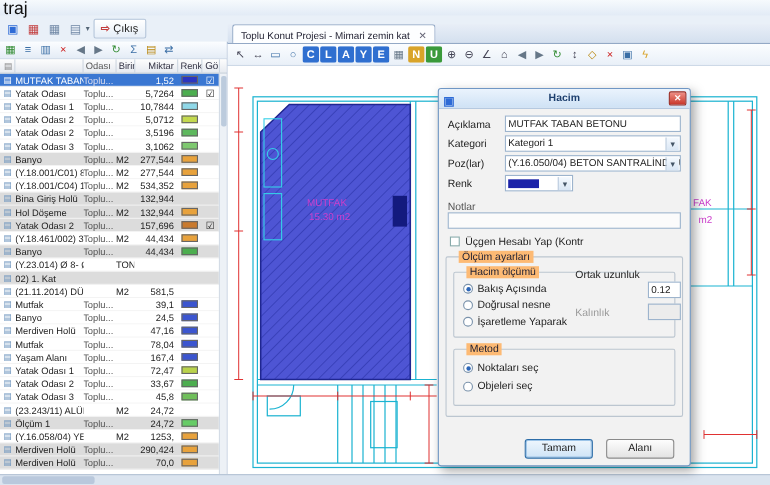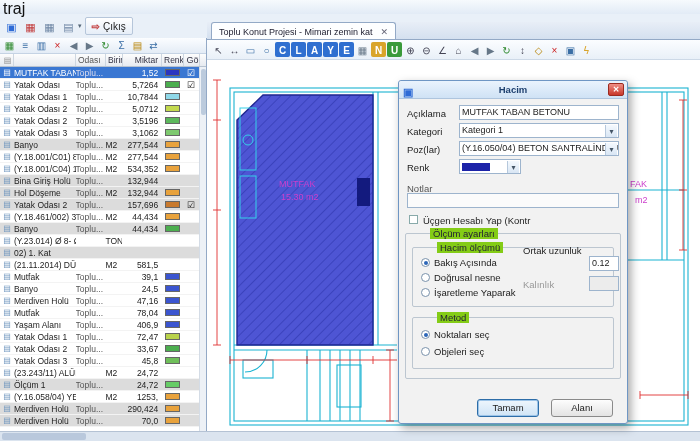--- a/index.html
+++ b/index.html
@@ -53,21 +53,21 @@
 .dlg-title{position:absolute;top:0;left:0;right:0;height:18px;background:linear-gradient(#eaf3fd,#cfe2f5);border-bottom:1px solid #aec5de;border-radius:3px 3px 0 0;text-align:center;line-height:18px;font-weight:bold;color:#1d3f6e}
 .dlg-icon{position:absolute;left:4px;top:2px;color:#2e6bd6;font-size:11px}
 .dlg-close{position:absolute;top:2px;right:3px;width:16px;height:13px;background:linear-gradient(#ef8f86,#c8372a);border:1px solid #9c2a20;border-radius:2px;color:#fff;font-size:8px;line-height:12px;text-align:center}
 .fl{position:absolute;color:#222}
 .fld{position:absolute;background:#fff;border:1px solid #9db4cd;height:15px;line-height:13px;padding:0 2px;font-size:9px;overflow:hidden;white-space:nowrap}
 .fld.combo::after{content:"▾";position:absolute;right:1px;top:1px;font-size:8px;color:#456;background:linear-gradient(#f4f9fe,#d9e6f4);border-left:1px solid #b6c8dc;width:11px;text-align:center;height:12px}
 .fld.dis{background:#ececec;color:#888}
 .swatch{position:absolute;left:2px;top:3px;width:28px;height:8px}
 .chk{position:absolute;width:9px;height:9px;border:1px solid #8aa;background:#fff}
 .grp{position:absolute;border:1px solid #bcc6d0;border-radius:2px}
-.grp-lbl{position:absolute;top:-6px;left:24px;background:#84cc16;padding:0 3px;color:#223}
+.grp-lbl{position:absolute;top:-6px;left:11px;background:#fdba74;padding:0 3px;color:#223}
 .radio{position:absolute;display:flex;align-items:center;gap:4px}
 .rdot{width:9px;height:9px;border:1px solid #7a92ab;border-radius:50%;background:#fff;position:relative}
 .radio.sel .rdot::after{content:"";position:absolute;left:2px;top:2px;width:4px;height:4px;border-radius:50%;background:#2c66b8}
 .btn{position:absolute;height:18px;width:62px;background:linear-gradient(#fdfdfd,#e3e3e3);border:1px solid #8a8a8a;border-radius:3px;text-align:center;line-height:16px;font-size:9.5px}
 .btn.default{border:1px solid #2d6da8;box-shadow:0 0 0 1px #9cc4e8 inset;background:linear-gradient(#eef6fd,#cfe4f6)}
 </style>
 </head>
 <body>
 
 <div class="app">
@@ -341,21 +341,21 @@
           <span class="c5">
             <i style="background: rgb(59, 85, 208);"></i>
           </span>
           <span class="c6"></span>
         </div>
         <div class="trow">
           <span class="c0" style="color: rgb(107, 147, 189);">▤</span>
           <span class="c1">Yaşam Alanı</span>
           <span class="c2">Toplu...</span>
           <span class="c3"></span>
-          <span class="c4">406,9</span>
+          <span class="c4">167,4</span>
           <span class="c5">
             <i style="background: rgb(59, 85, 208);"></i>
           </span>
           <span class="c6"></span>
         </div>
         <div class="trow">
           <span class="c0" style="color: rgb(107, 147, 189);">▤</span>
           <span class="c1">Yatak Odası 1</span>
           <span class="c2">Toplu...</span>
           <span class="c3"></span>

